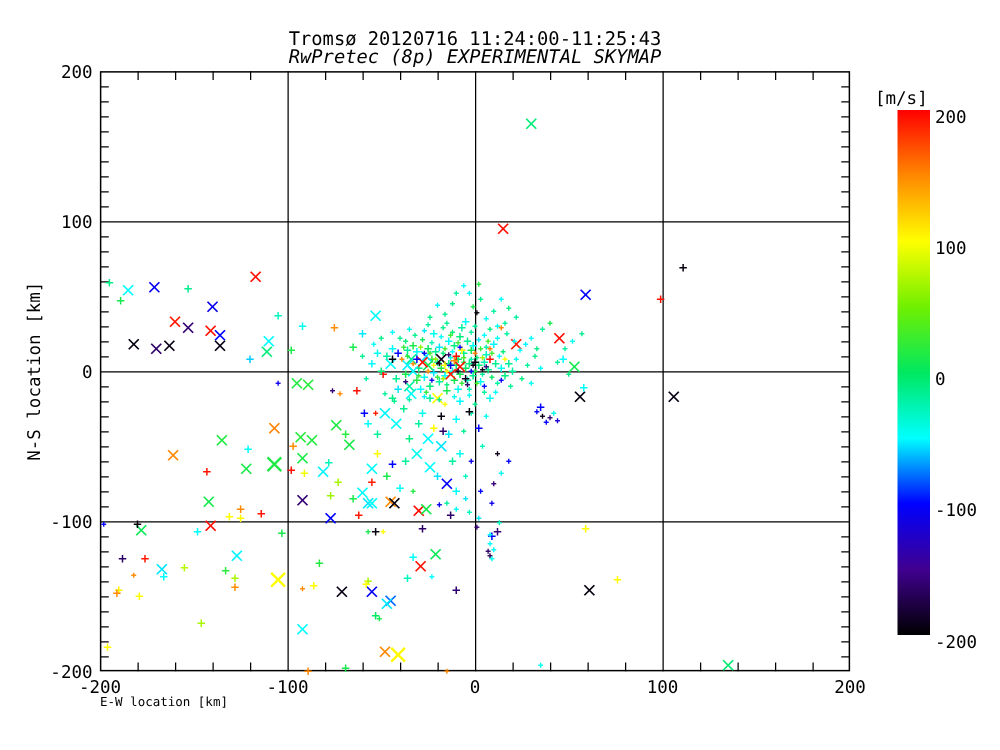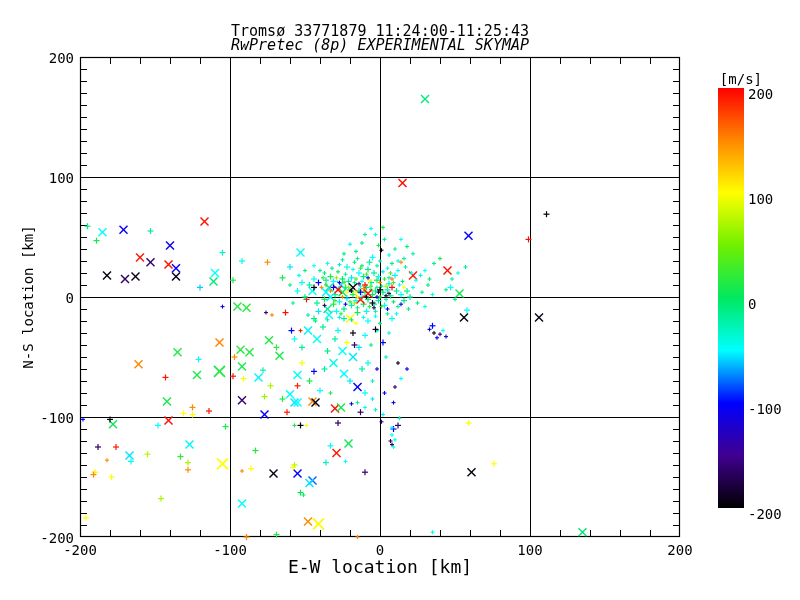--- a/index.html
+++ b/index.html
@@ -2,34 +2,34 @@
 <html><head>
 <meta charset="utf-8">
 <style>
   html,body{margin:0;padding:0;}
   body{width:800px;height:600px;background:#ffffff;position:relative;overflow:hidden;
        font-family:"DejaVu Sans Mono","Liberation Mono",monospace;color:#000;}
   .lbl{position:absolute;white-space:pre;line-height:1;}
   #title1,#title2{left:80px;width:600px;text-align:center;font-size:15px;letter-spacing:0px;}
   #title1{top:24px;}
   #title2{top:38px;font-style:italic;}
-  #xlabel{left:80px;width:600px;text-align:center;top:558px;font-size:18px;}
+  #xlabel{left:80px;width:600px;top:558px;font-size:10px;}
   #ylabel{left:-212px;top:290px;width:480px;text-align:center;font-size:14px;
           transform:rotate(-90deg);transform-origin:center;}
-  #cb-label{left:700px;top:72px;width:62px;text-align:right;font-size:14px;}
+  #cb-label{left:700px;top:72px;width:62px;text-align:left;font-size:14px;}
   .xtick{transform:translateX(-50%);font-size:14px;top:543px;}
   .ytick{text-align:right;width:70px;left:4px;font-size:14px;}
   .cbtick{left:748px;font-size:14px;}
   #plot-svg{position:absolute;left:0;top:0;}
   #colorbar{position:absolute;left:718px;top:88px;width:26px;height:420px;}
 </style>
 </head>
 <body>
 
-<div class="lbl" id="title1">Tromsø 33771879 11:24:00-11:25:43</div>
+<div class="lbl" id="title1">Tromsø 20120716 11:24:00-11:25:43</div>
 <div class="lbl" id="title2">RwPretec (8p) EXPERIMENTAL SKYMAP</div>
 <div class="lbl" id="xlabel">E-W location [km]</div>
 <div class="lbl" id="ylabel">N-S location [km]</div>
 <div class="lbl" id="cb-label">[m/s]</div>
 
 <svg id="plot-svg" width="800" height="600">
     <line x1="230.5" y1="57" x2="230.5" y2="537" stroke="#000" stroke-width="1"></line>
     <line x1="80" y1="417.5" x2="680" y2="417.5" stroke="#000" stroke-width="1"></line>
     <line x1="380.5" y1="57" x2="380.5" y2="537" stroke="#000" stroke-width="1"></line>
     <line x1="80" y1="297.5" x2="680" y2="297.5" stroke="#000" stroke-width="1"></line>

